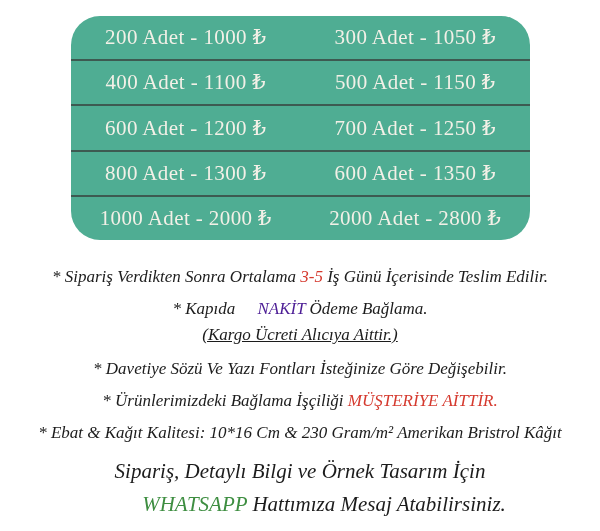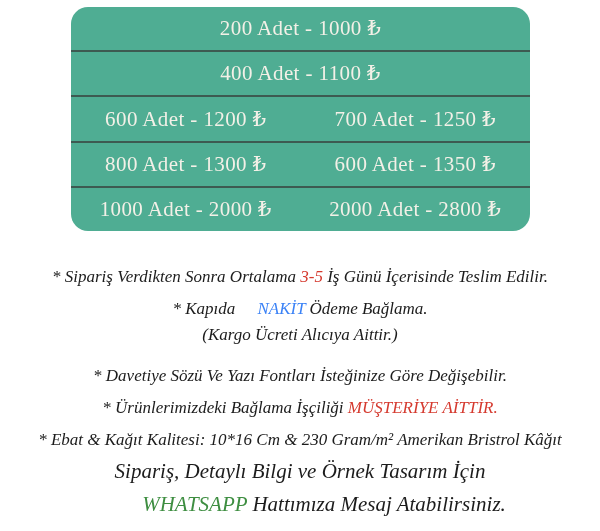--- a/index.html
+++ b/index.html
@@ -18,25 +18,25 @@
     width: 600px;
     height: 531px;
     background: #ffffff;
     position: relative;
     overflow: hidden;
     font-family: "Liberation Serif", "DejaVu Serif", serif;
   }
   .price-table {
     position: absolute;
     left: 71px;
-    top: 7px;
+    top: 16px;
     width: 459px;
     height: 224px;
     background: var(--table-bg);
-    border-radius: 17px;
+    border-radius: 29px;
     display: flex;
     flex-direction: column;
     overflow: hidden;
   }
   .price-row {
     flex: 1;
     display: flex;
   }
   .price-row + .price-row {
     border-top: 2px solid var(--divider);
@@ -60,62 +60,64 @@
     font-style: italic;
     font-size: 17px;
     color: var(--ink);
   }
   .note-line {
     line-height: 26px;
     margin-bottom: 6px;
     white-space: nowrap;
   }
   .note-line:nth-child(2) { margin-bottom: 0; }
-  .note-line:nth-child(3) { margin-bottom: 15px; }
+  .note-line:nth-child(3) { margin-bottom: 8px; text-decoration: underline; }
   .footer {
     position: absolute;
     top: 455px;
     left: 0;
     width: 600px;
     text-align: center;
     font-style: italic;
     font-size: 21px;
     line-height: 33px;
     color: var(--ink);
   }
 </style>
 </head>
 <body>
 
 <div class="flyer">
 
   <div class="price-table" id="price-table">
       <div class="price-row">
         <div class="price-cell">200 Adet - 1000 ₺</div>
+        <div class="price-cell">300 Adet - 1050 ₺</div>
       </div>
       <div class="price-row">
         <div class="price-cell">400 Adet - 1100 ₺</div>
+        <div class="price-cell">500 Adet - 1150 ₺</div>
       </div>
       <div class="price-row">
         <div class="price-cell">600 Adet - 1200 ₺</div>
         <div class="price-cell">700 Adet - 1250 ₺</div>
       </div>
       <div class="price-row">
         <div class="price-cell">800 Adet - 1300 ₺</div>
         <div class="price-cell">600 Adet - 1350 ₺</div>
       </div>
       <div class="price-row">
         <div class="price-cell">1000 Adet - 2000 ₺</div>
         <div class="price-cell">2000 Adet - 2800 ₺</div>
       </div>
     </div>
 
   <div class="notes" id="notes">
       <div class="note-line"><span>* Sipariş Verdikten Sonra Ortalama </span><span style="color: rgb(213, 58, 47); text-align: center;">3-5</span><span> İş Günü İçerisinde Teslim Edilir.</span></div>
-      <div class="note-line"><span>* Kapıda </span><span style="color: #3b82f6; margin-left: 18px;">NAKİT</span><span> Ödeme Bağlama.</span></div>
+      <div class="note-line"><span>* Kapıda </span><span style="color: #4c1d95; margin-left: 18px;">NAKİT</span><span> Ödeme Bağlama.</span></div>
       <div class="note-line"><span>(Kargo Ücreti Alıcıya Aittir.)</span></div>
       <div class="note-line"><span>* Davetiye Sözü Ve Yazı Fontları İsteğinize Göre Değişebilir.</span></div>
       <div class="note-line"><span>* Ürünlerimizdeki Bağlama İşçiliği </span><span style="color: rgb(213, 58, 47);">MÜŞTERİYE AİTTİR.</span></div>
       <div class="note-line"><span>* Ebat &amp; Kağıt Kalitesi: 10*16 Cm &amp; 230 Gram/m² Amerikan Bristrol Kâğıt</span></div>
     </div>
 
   <div class="footer">
     <div class="footer-line">Sipariş, Detaylı Bilgi ve Örnek Tasarım İçin</div>
     <div class="footer-line" id="footer-line2"><span style="color: rgb(62, 142, 65); margin-left: 48px;">WHATSAPP</span><span> Hattımıza Mesaj Atabilirsiniz.</span></div>
   </div>

